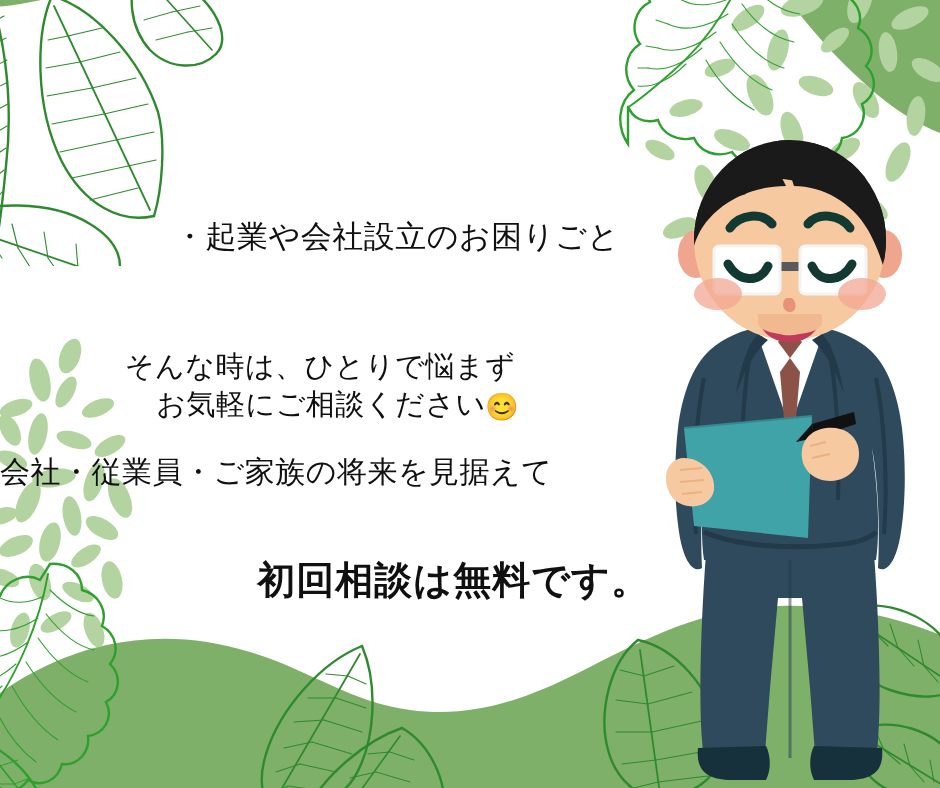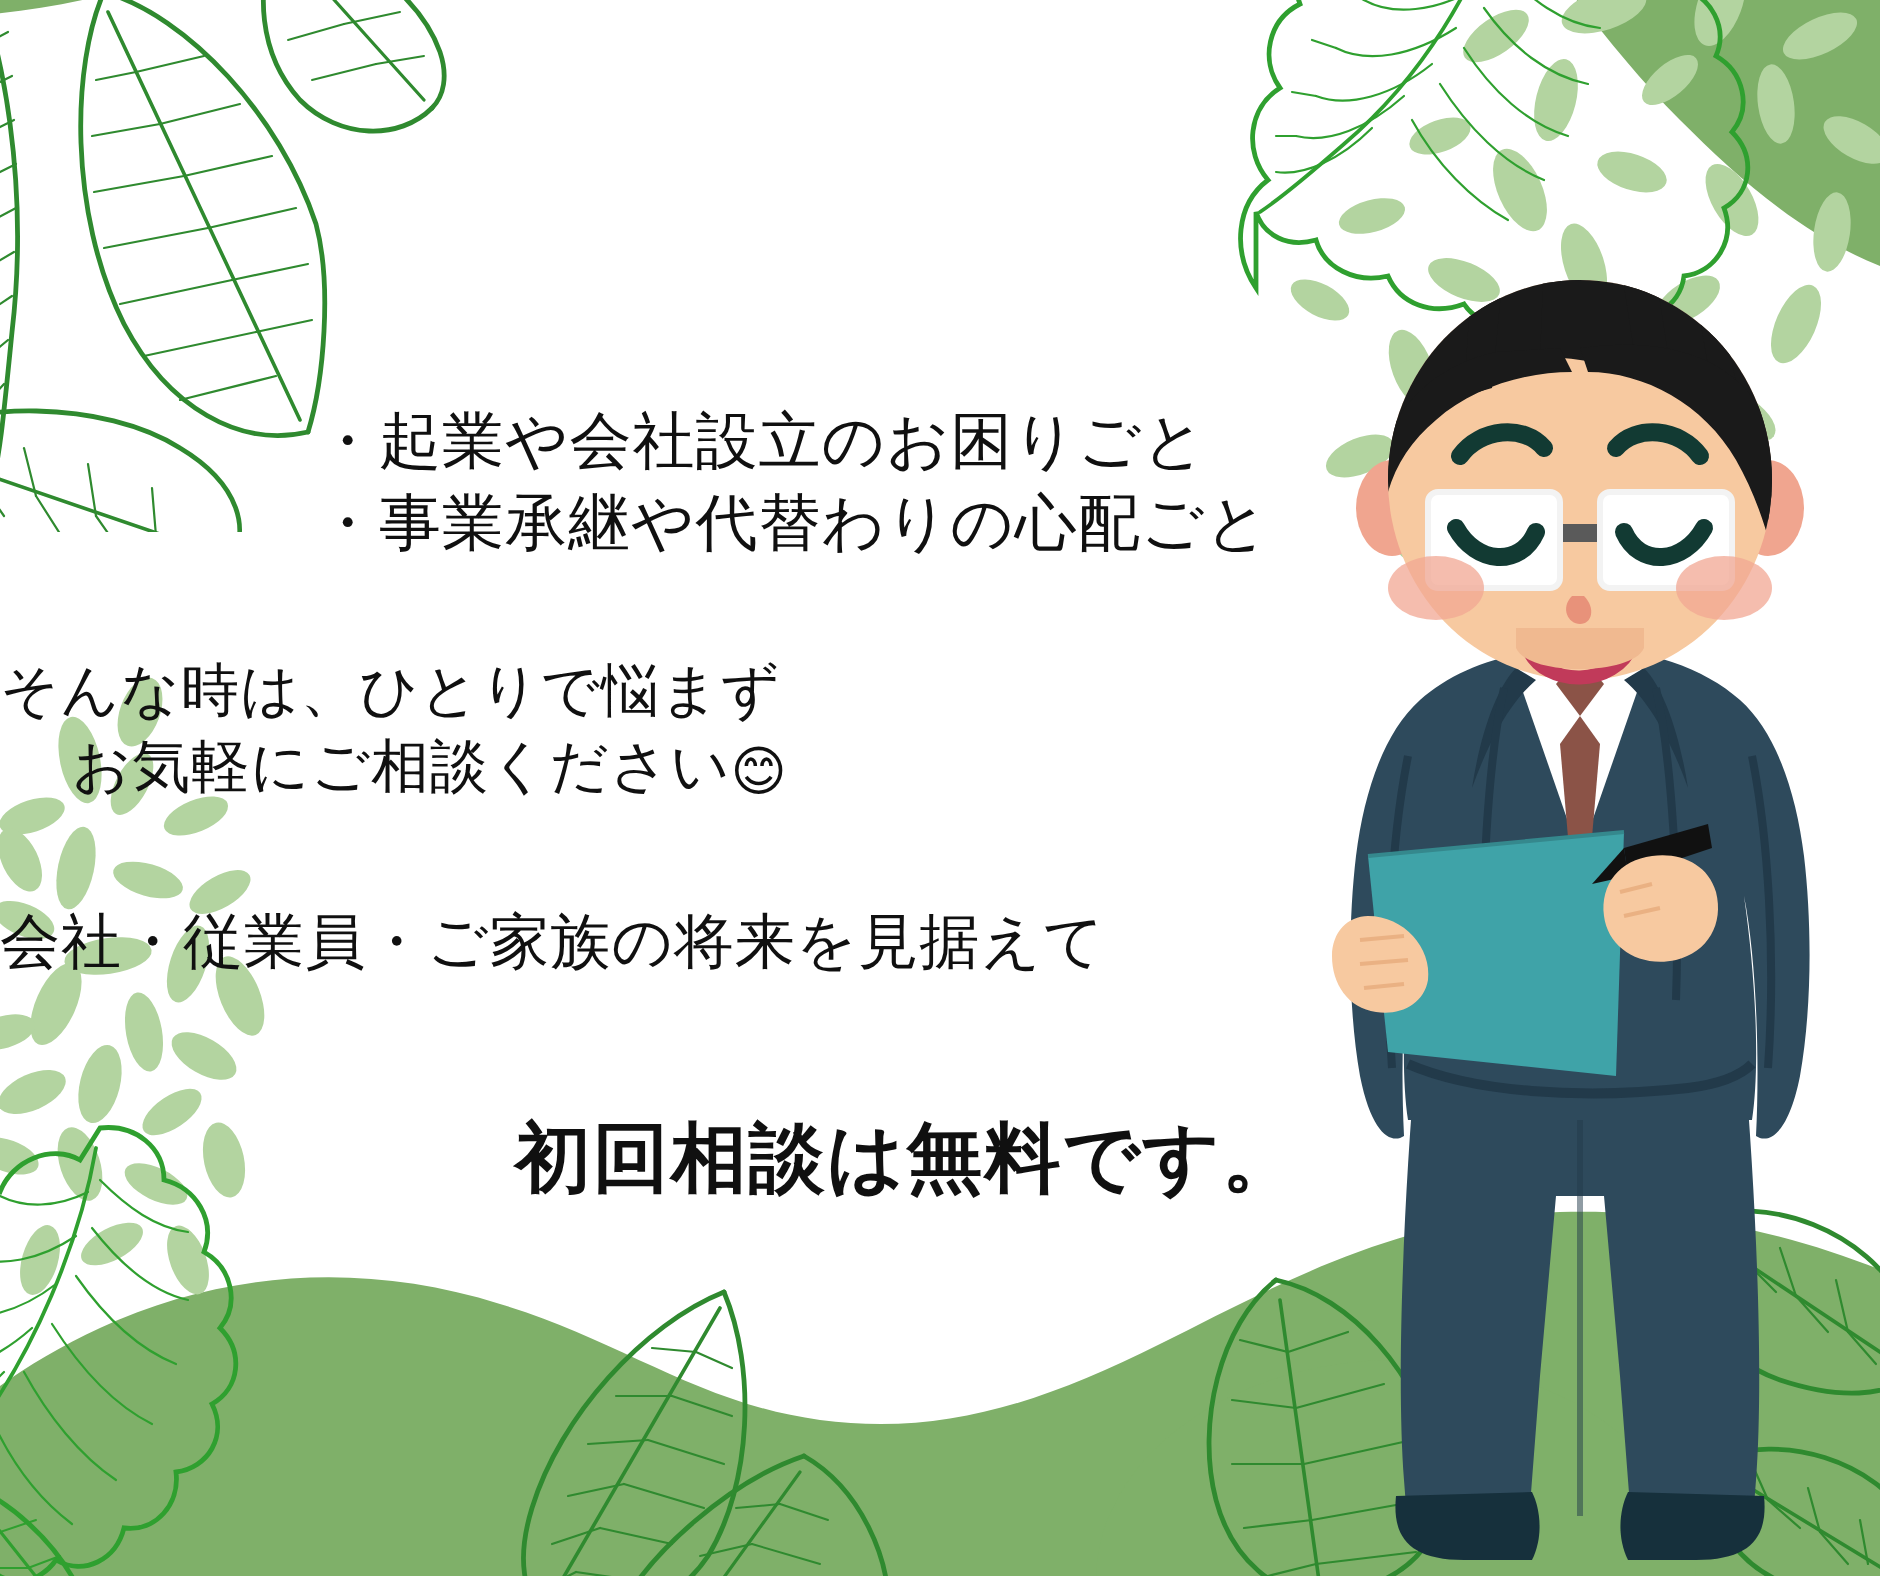--- a/index.html
+++ b/index.html
@@ -38,26 +38,28 @@
   #copy{
     position:absolute;left:0;top:0;width:720px;height:788px;
     color:#101010;
   }
   .bullets{
     position:absolute;left:158px;top:200px;
     font-size:31px;line-height:41px;
     letter-spacing:.5px;
     white-space:nowrap;
   }
-  .bullets div{margin:0;padding:0;}
+  .bullets div{margin:16px;padding:0;text-align:right;}
 
   .stanza-2{
-    position:absolute;left:0px;top:327px;width:640px;
+    position:absolute;left:0px;top:347px;width:640px;
+    text-align:center;
     font-size:29px;line-height:38px;
     letter-spacing:.5px;
+    font-family:Liberation Serif, serif;
   }
   .stanza-2 .withemoji{white-space:nowrap;padding-left:36px;}
   .emoji{font-size:27px;vertical-align:-2px;}
 
   .stanza-3{
     position:absolute;left:0px;top:452px;width:700px;
     text-align:left;
     font-size:30px;line-height:39px;
     letter-spacing:.5px;
   }
@@ -532,21 +534,20 @@
 
     <path d="M124,196 C132,216 168,216 176,194" stroke="#c13a5a" stroke-width="7" fill="none" stroke-linecap="round"></path>
 
     <path d="M118,196 C124,210 176,210 182,196 L182,186 L118,186 Z" fill="#f0b990"></path>
   </svg>
 
   <div id="copy">
 
     <div class="bullets">
       <div>・起業や会社設立のお困りごと</div>
-      <div>・事業承継や代替わりの心配ごと</div>
     </div>
 
     <div class="stanza-2">
       <div>そんな時は、ひとりで悩まず</div>
       <div class="withemoji"><span>お気軽にご相談ください</span><span class="emoji">😊</span></div>
     </div>
 
     <div class="stanza-3">
       <div class="l1">会社・従業員・ご家族の将来を見据えて</div>
     </div>

